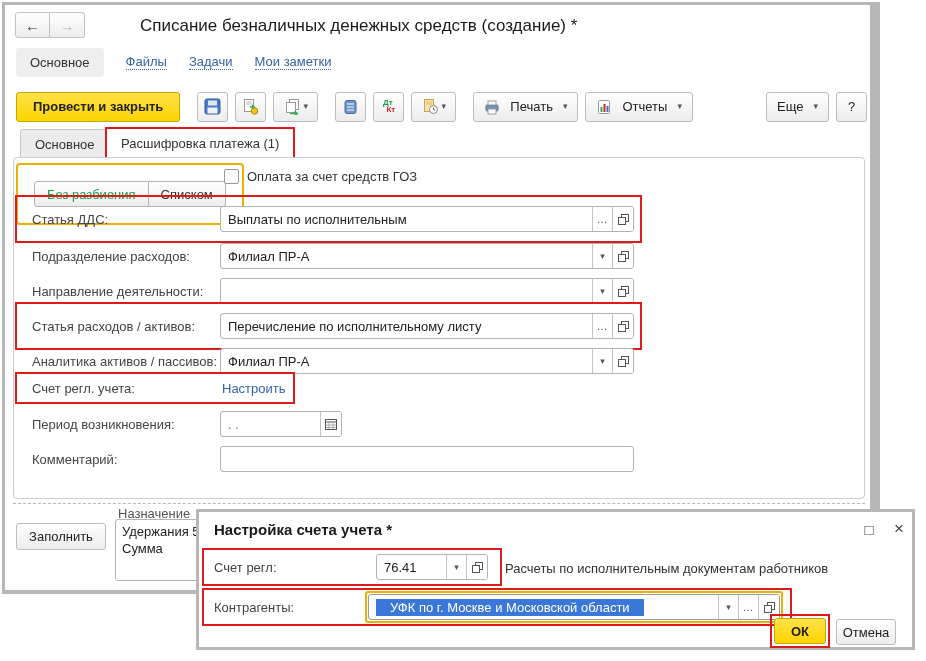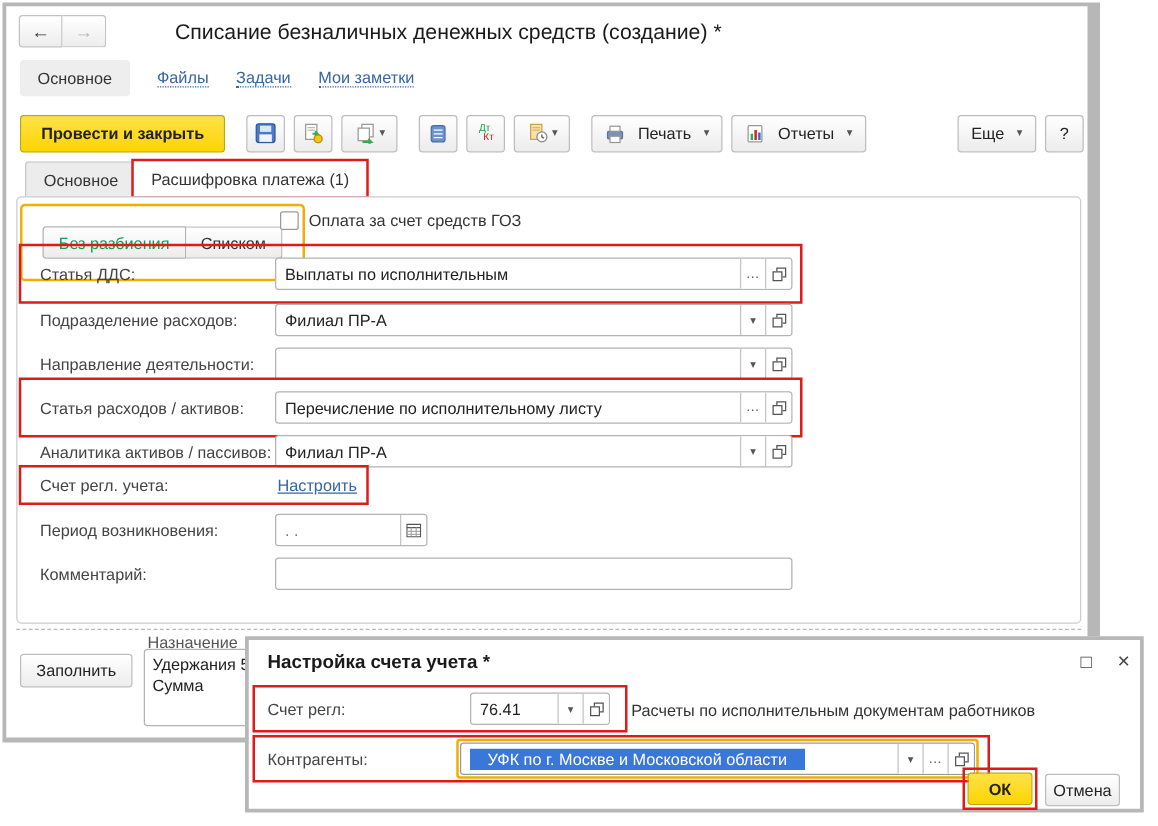--- a/index.html
+++ b/index.html
@@ -35,21 +35,21 @@
   .toolbar{position:absolute;left:11px;top:86px;height:31px;width:851px;display:flex;align-items:center}
   .btn{border:1px solid #bdbdbd;border-radius:3px;background:linear-gradient(#ffffff,#ececec);
     height:30px;display:inline-flex;align-items:center;justify-content:center;cursor:pointer;color:#222}
   .btn-yellow{background:linear-gradient(var(--accent-yellow),var(--accent-yellow2));border-color:#bfa900;font-weight:bold;padding:0 16px}
   .ibtn{width:31px}
   .ibtn.wide{width:45px;gap:3px}
   .tb-caret{font-size:9px;color:#555;line-height:1}
   .lbtn{padding:0 10px;gap:10px}
   .gap-s{width:7px}.gap-m{width:17px}
   .spacer{flex:1}
-  .dtkt{font-size:8px;font-weight:normal;line-height:1;display:inline-block;text-align:center}
+  .dtkt{font-size:8px;font-weight:bold;line-height:1;display:inline-block;text-align:center}
   .dtkt .dt{color:#1d9e43;display:block;margin-left:-2px}
   .dtkt .kt{color:#d21f1f;display:block;margin-left:4px;margin-top:-1px}
 
   .subtab{position:absolute;top:122px;height:32px;display:flex;align-items:center;padding:0 14px;cursor:pointer}
   .subtab-inactive{left:15px;background:#ececec;border:1px solid #c6c6c6;border-bottom:none;border-radius:3px 3px 0 0;height:30px;top:124px}
   .subtab-active{left:100px;background:#fff;border:2px solid var(--outline-red)}
 
   .groupbox{position:absolute;left:8px;top:152px;width:852px;height:342px;border:1px solid #ccc;border-radius:4px;background:#fff}
 
   .toggle-wrap{position:absolute;left:2px;top:5px;border:2px solid var(--outline-gold);border-radius:4px;padding:16px;display:flex}
@@ -65,21 +65,21 @@
   .flabel{position:absolute;left:15px;color:#444;white-space:nowrap}
   .fgroup{position:absolute;left:203px;display:flex;height:26px;border:1px solid #b3b3b3;border-radius:3px;background:#fff;overflow:hidden}
   .fval{display:flex;align-items:center;padding:0 7px;color:#222;white-space:nowrap;overflow:hidden}
   .fbtn{display:flex;align-items:center;justify-content:center;border-left:1px solid #c4c4c4;color:#555;cursor:pointer;background:#fff}
   .fbtn.caret{width:20px;font-size:9px}
   .fbtn.dots{width:20px;font-size:11px;letter-spacing:1px}
   .fbtn.open{width:21px}
   .open-ic{position:relative;width:11px;height:11px;display:inline-block}
   .open-ic::before{content:"";position:absolute;right:0;top:0;width:6px;height:6px;border:1px solid #555}
   .open-ic::after{content:"";position:absolute;left:0;bottom:0;width:6px;height:6px;border:1px solid #555;background:#fff}
-  .link{color:var(--link-blue);text-decoration:underline;cursor:pointer}
+  .link{color:var(--link-blue);cursor:pointer}
   .date-dots{color:#777}
 
   .dashed-sep{position:absolute;left:8px;top:498px;width:852px;border-top:1px dashed #b8b8b8}
 
   .fill-btn{position:absolute;left:11px;top:518px;width:90px;height:27px}
   .purpose-label{position:absolute;left:113px;top:501px;color:#555}
   .purpose-box{position:absolute;left:110px;top:514px;width:120px;height:62px;border:1px solid #b3b3b3;border-radius:3px;
     padding:3px 6px;line-height:17px;color:#222;overflow:hidden}
 
   

